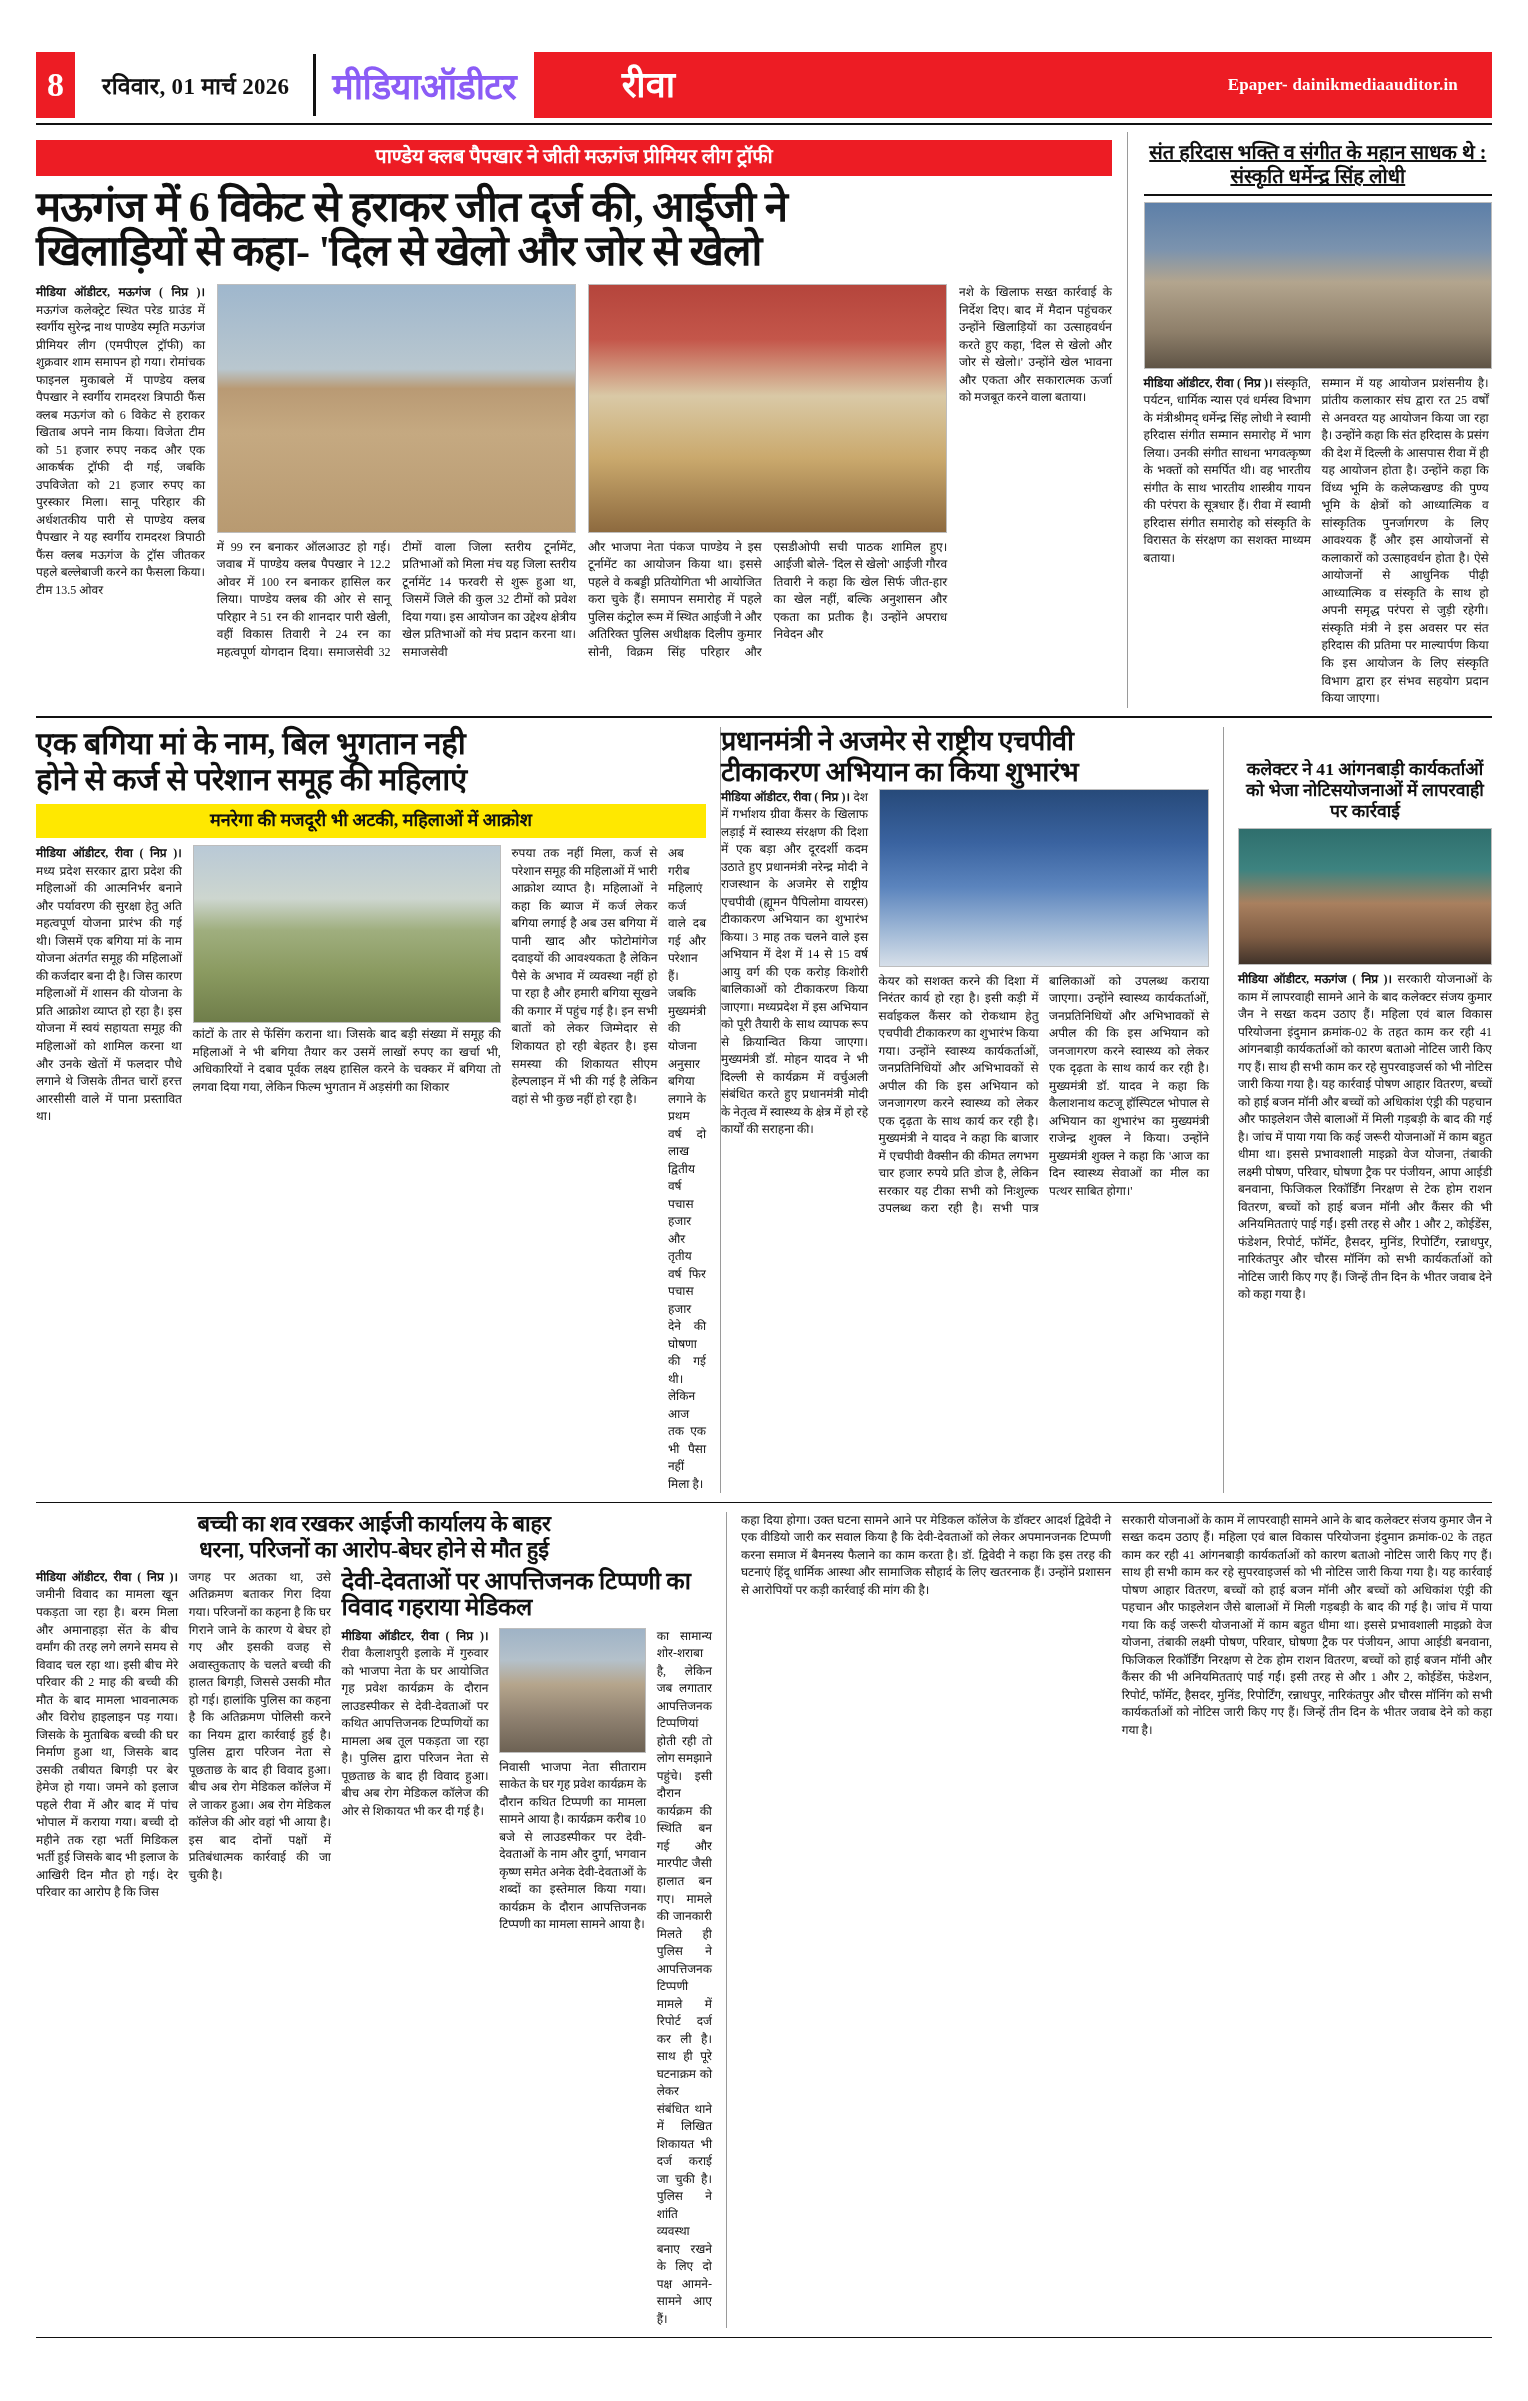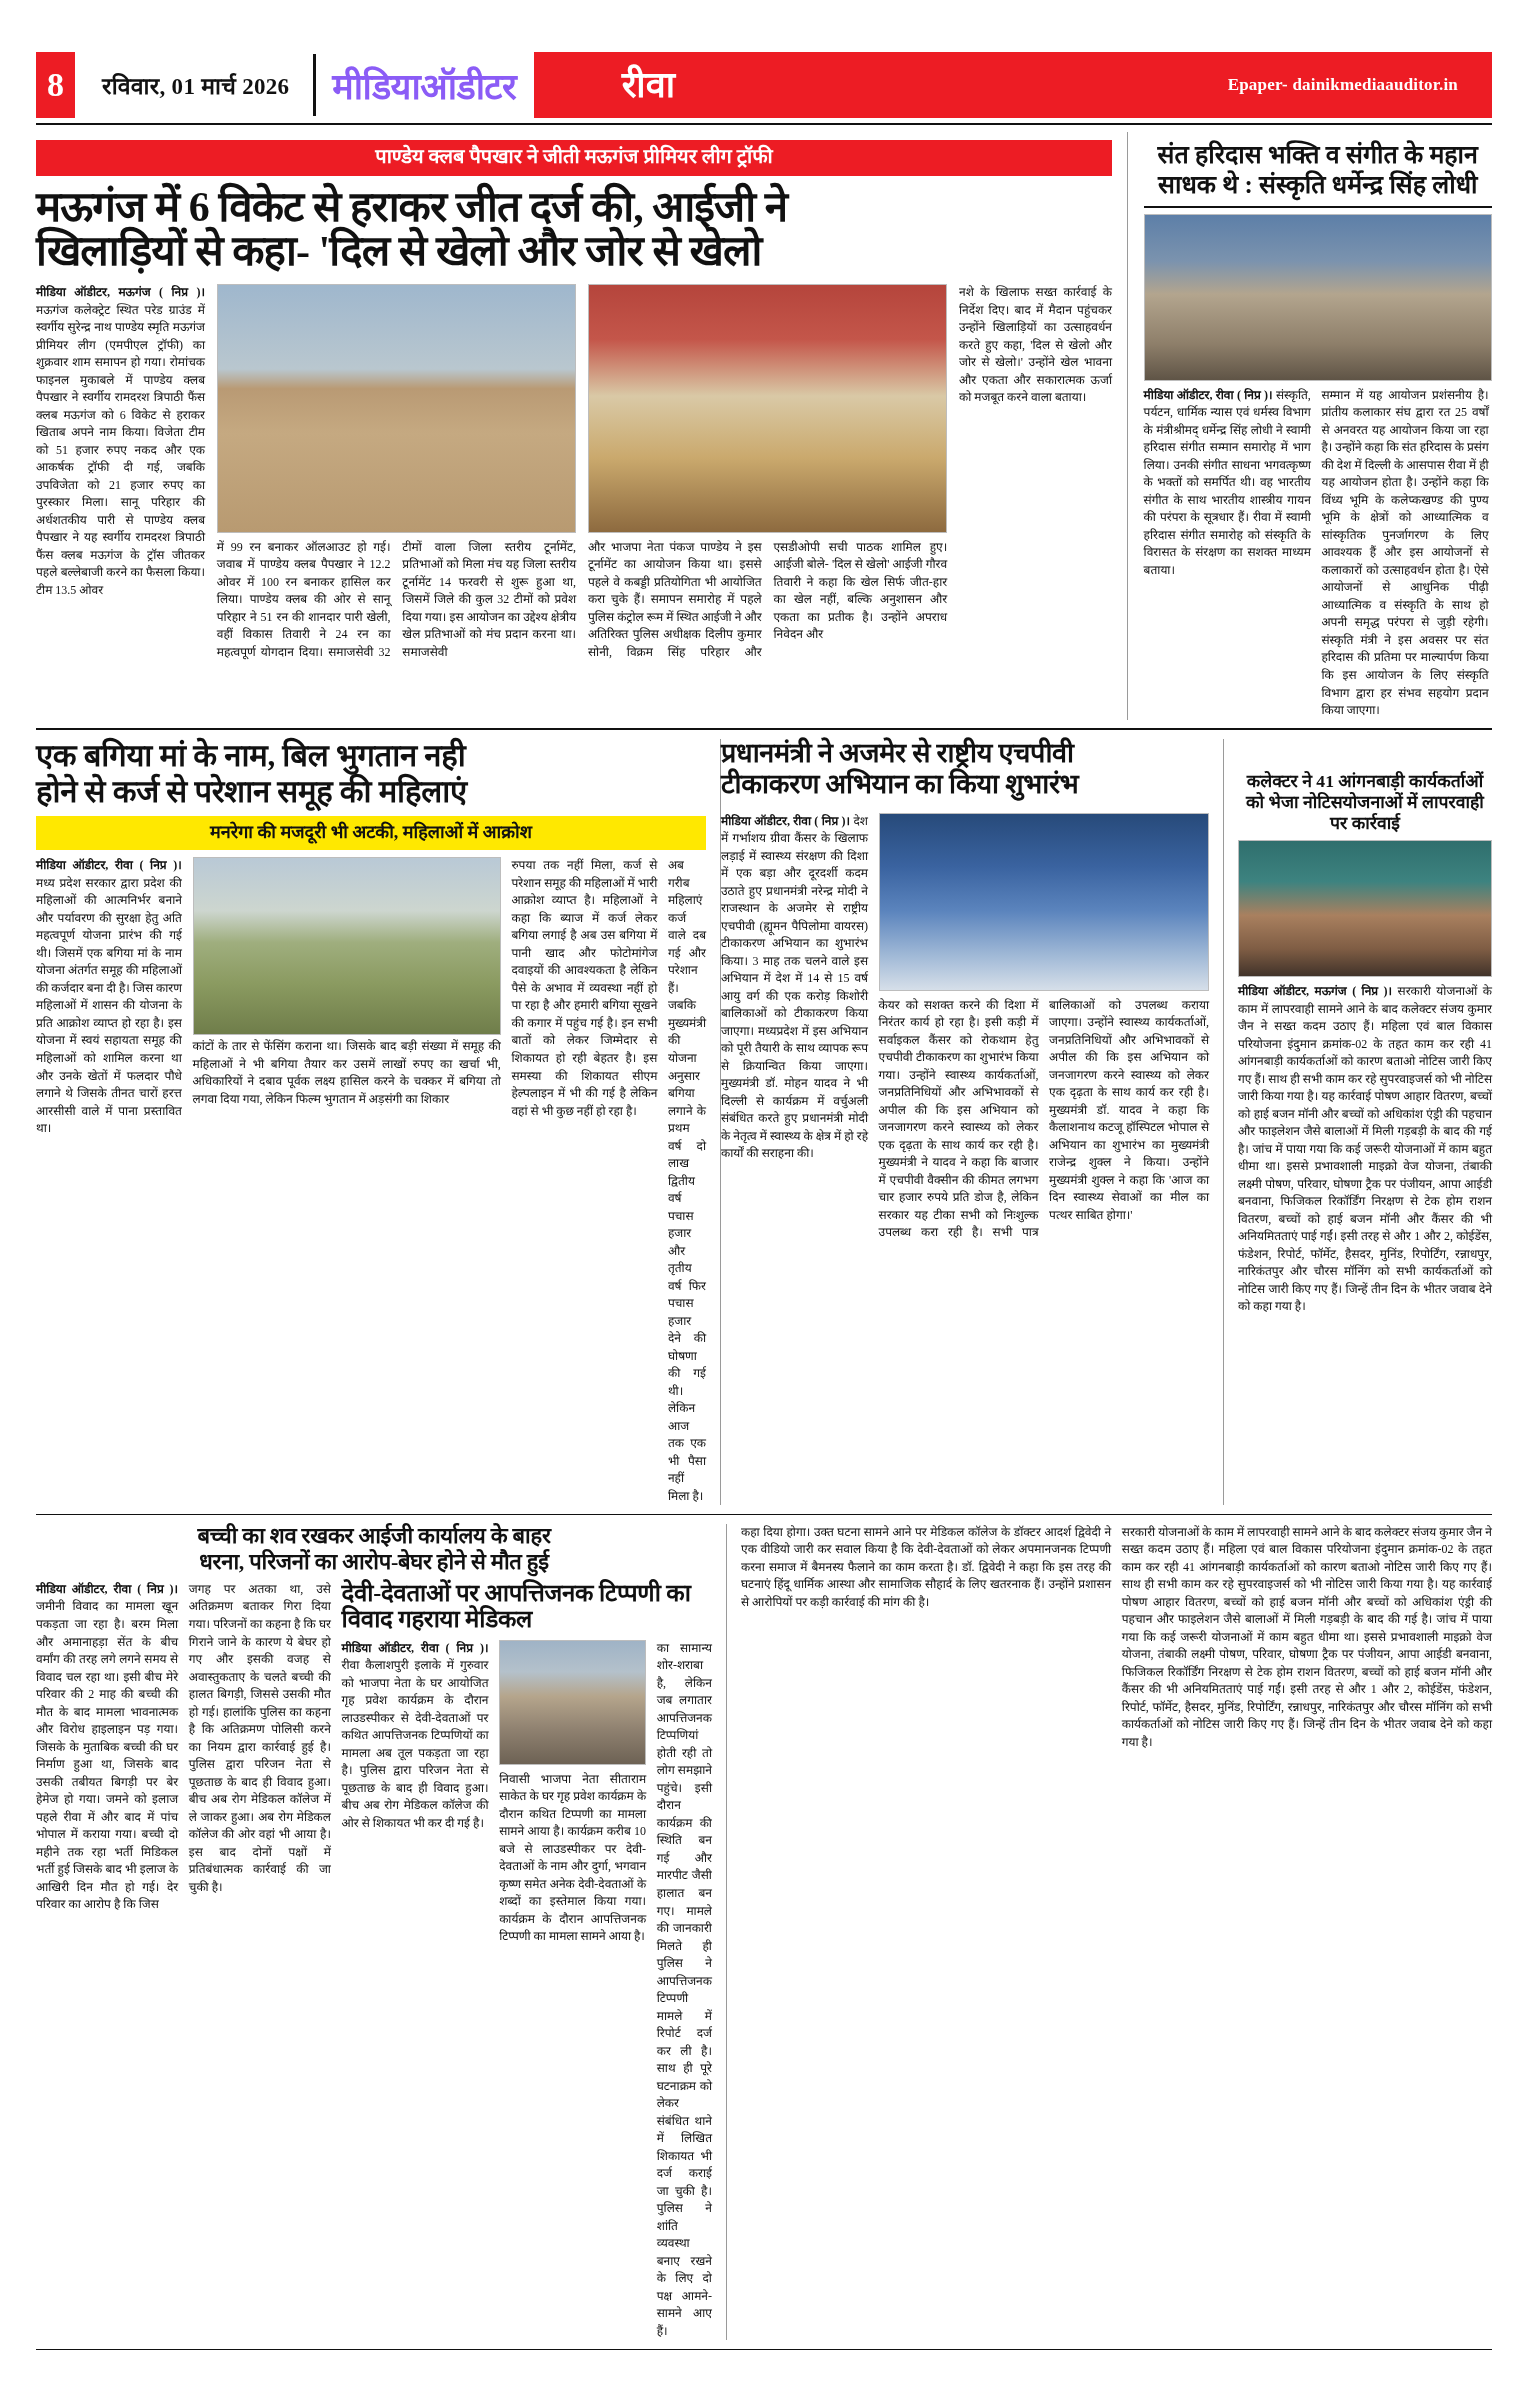--- a/index.html
+++ b/index.html
@@ -153,21 +153,21 @@
           </div>
         </div>
 
         <div class="tc body-col" style="width:153px;">
           <span>नशे के खिलाफ सख्त कार्रवाई के निर्देश दिए। बाद में मैदान पहुंचकर उन्होंने खिलाड़ियों का उत्साहवर्धन करते हुए कहा, 'दिल से खेलो और जोर से खेलो।' उन्होंने खेल भावना और एकता और सकारात्मक ऊर्जा को मजबूत करने वाला बताया।</span>
         </div>
       </div>
     </div>
 
     <div class="top-right">
-      <div class="subhl" style="font-size:25px;margin-top:8.2px;">संत हरिदास भक्ति व संगीत के महान साधक थे : संस्कृति धर्मेन्द्र सिंह लोधी</div>
+      <div class="subhl" style="font-size:20px;margin-top:8.2px;text-decoration:underline;">संत हरिदास भक्ति व संगीत के महान साधक थे : संस्कृति धर्मेन्द्र सिंह लोधी</div>
       <div class="sep" style="margin:5.9px 0 0;"></div>
       <div class="photo ph-stage" style="height:165px;margin-top:5.9px;"></div>
       <div style="display:flex;gap:10.6px;margin-top:5.9px;">
         <div class="body-col" style="width:48%;">
           <span class="lead">मीडिया ऑडीटर, रीवा ( निप्र )।</span>
           <span>संस्कृति, पर्यटन, धार्मिक न्यास एवं धर्मस्व विभाग के मंत्रीश्रीमद् धर्मेन्द्र सिंह लोधी ने स्वामी हरिदास संगीत सम्मान समारोह में भाग लिया। उनकी संगीत साधना भगवत्कृष्ण के भक्तों को समर्पित थी। वह भारतीय संगीत के साथ भारतीय शास्त्रीय गायन की परंपरा के सूत्रधार हैं। रीवा में स्वामी हरिदास संगीत समारोह को संस्कृति के विरासत के संरक्षण का सशक्त माध्यम बताया।</span>
         </div>
         <div class="body-col" style="width:48%;">
           <span>सम्मान में यह आयोजन प्रशंसनीय है। प्रांतीय कलाकार संघ द्वारा रत 25 वर्षों से अनवरत यह आयोजन किया जा रहा है। उन्होंने कहा कि संत हरिदास के प्रसंग की देश में दिल्ली के आसपास रीवा में ही यह आयोजन होता है। उन्होंने कहा कि विंध्य भूमि के कलेप्कखण्ड की पुण्य भूमि के क्षेत्रों को आध्यात्मिक व सांस्कृतिक पुनर्जागरण के लिए आवश्यक हैं और इस आयोजनों से कलाकारों को उत्साहवर्धन होता है। ऐसे आयोजनों से आधुनिक पीढ़ी आध्यात्मिक व संस्कृति के साथ हो अपनी समृद्ध परंपरा से जुड़ी रहेगी। संस्कृति मंत्री ने इस अवसर पर संत हरिदास की प्रतिमा पर माल्यार्पण किया कि इस आयोजन के लिए संस्कृति विभाग द्वारा हर संभव सहयोग प्रदान किया जाएगा।</span>
         </div>
@@ -201,21 +201,21 @@
         <div class="body-col" style="flex:1;">
           <span>अब गरीब महिलाएं कर्ज वाले दब गई और परेशान हैं। जबकि मुख्यमंत्री की योजना अनुसार बगिया लगाने के प्रथम वर्ष दो लाख द्वितीय वर्ष पचास हजार और तृतीय वर्ष फिर पचास हजार देने की घोषणा की गई थी। लेकिन आज तक एक भी पैसा नहीं मिला है।</span>
         </div>
       </div>
     </div>
 
     <div class="mid-b">
       <div class="hl" style="font-size:27px;">प्रधानमंत्री ने अजमेर से राष्ट्रीय एचपीवी</div>
       <div class="hl" style="font-size:27px;margin-top:2.4px;">टीकाकरण अभियान का किया शुभारंभ</div>
 
-      <div style="display:flex;gap:10.6px;margin-top:13px;">
+      <div style="display:flex;gap:10.6px;margin-top:1px;">
         <div class="body-col" style="width:147px;">
           <span class="lead">मीडिया ऑडीटर, रीवा ( निप्र )।</span>
           <span>देश में गर्भाशय ग्रीवा कैंसर के खिलाफ लड़ाई में स्वास्थ्य संरक्षण की दिशा में एक बड़ा और दूरदर्शी कदम उठाते हुए प्रधानमंत्री नरेन्द्र मोदी ने राजस्थान के अजमेर से राष्ट्रीय एचपीवी (ह्यूमन पैपिलोमा वायरस) टीकाकरण अभियान का शुभारंभ किया। 3 माह तक चलने वाले इस अभियान में देश में 14 से 15 वर्ष आयु वर्ग की एक करोड़ किशोरी बालिकाओं को टीकाकरण किया जाएगा। मध्यप्रदेश में इस अभियान को पूरी तैयारी के साथ व्यापक रूप से क्रियान्वित किया जाएगा। मुख्यमंत्री डॉ. मोहन यादव ने भी दिल्ली से कार्यक्रम में वर्चुअली संबंधित करते हुए प्रधानमंत्री मोदी के नेतृत्व में स्वास्थ्य के क्षेत्र में हो रहे कार्यों की सराहना की।</span>
         </div>
         <div style="flex:1;">
           <div class="photo ph-blue" style="height:176px;"></div>
           <div class="body-col" style="margin-top:5.9px;column-count:2;column-gap:10.6px;">
             <span>केयर को सशक्त करने की दिशा में निरंतर कार्य हो रहा है। इसी कड़ी में सर्वाइकल कैंसर को रोकथाम हेतु एचपीवी टीकाकरण का शुभारंभ किया गया। उन्होंने स्वास्थ्य कार्यकर्ताओं, जनप्रतिनिधियों और अभिभावकों से अपील की कि इस अभियान को जनजागरण करने स्वास्थ्य को लेकर एक दृढ़ता के साथ कार्य कर रही है। मुख्यमंत्री ने यादव ने कहा कि बाजार में एचपीवी वैक्सीन की कीमत लगभग चार हजार रुपये प्रति डोज है, लेकिन सरकार यह टीका सभी को निःशुल्क उपलब्ध करा रही है।</span>
             <span>सभी पात्र बालिकाओं को उपलब्ध कराया जाएगा। उन्होंने स्वास्थ्य कार्यकर्ताओं, जनप्रतिनिधियों और अभिभावकों से अपील की कि इस अभियान को जनजागरण करने स्वास्थ्य को लेकर एक दृढ़ता के साथ कार्य कर रही है। मुख्यमंत्री डॉ. यादव ने कहा कि कैलाशनाथ कटजू हॉस्पिटल भोपाल से अभियान का शुभारंभ का मुख्यमंत्री राजेन्द्र शुक्ल ने किया। उन्होंने मुख्यमंत्री शुक्ल ने कहा कि 'आज का दिन स्वास्थ्य सेवाओं का मील का पत्थर साबित होगा।'</span>
           </div>

